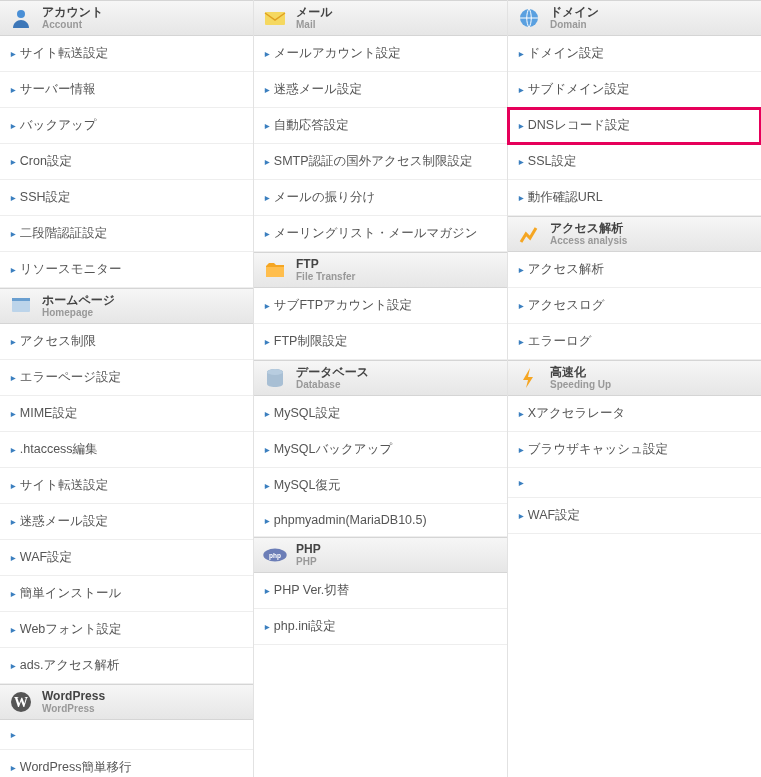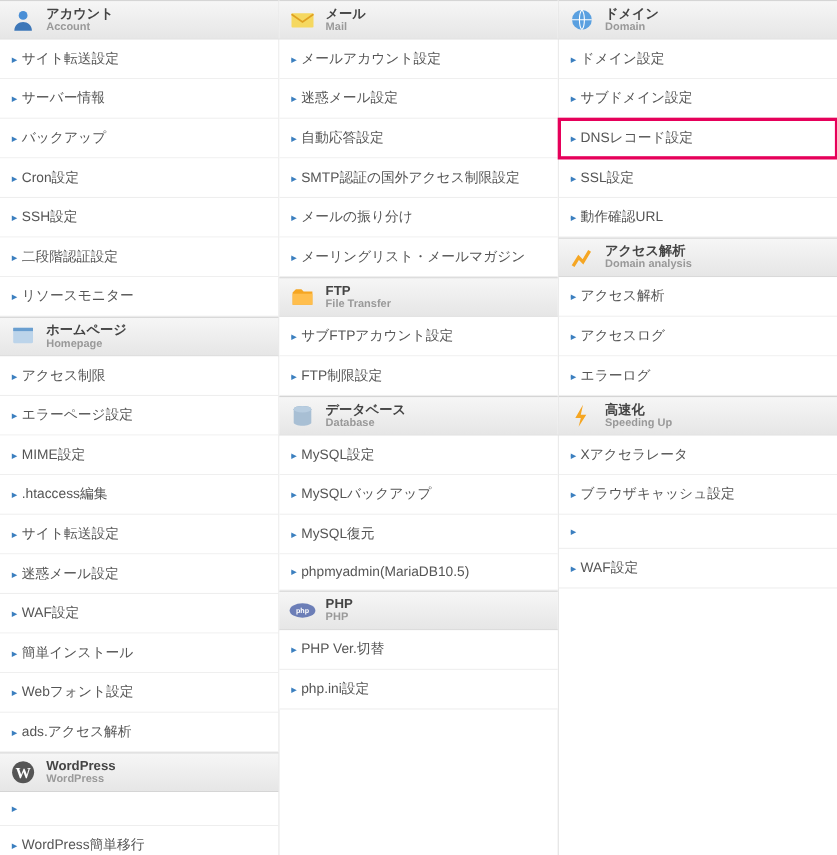--- a/index.html
+++ b/index.html
@@ -290,21 +290,21 @@
         <span>動作確認URL</span>
       </a>
       <div class="section-header">
         <span class="icon">
           <svg viewBox="0 0 24 24" width="24" height="24">
             <path d="M4 20l5-8 4 4 6-10" stroke="#f5a623" stroke-width="3" fill="none"></path>
           </svg>
         </span>
         <span class="titles">
           <span class="title-ja">アクセス解析</span>
-          <span class="title-en">Domain analysis</span>
+          <span class="title-en">Access analysis</span>
         </span>
       </div>
       <a class="item">
         <span class="arrow">∙▸</span>
         <span>アクセス解析</span>
       </a>
       <a class="item">
         <span class="arrow">∙▸</span>
         <span>アクセスログ</span>
       </a>

